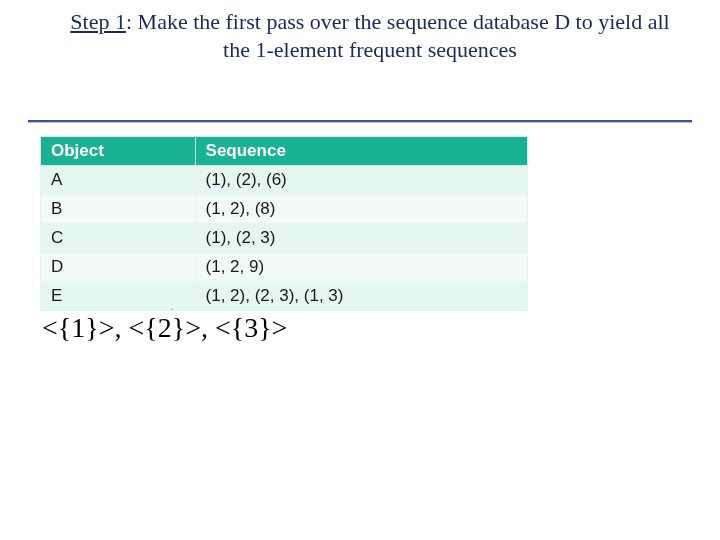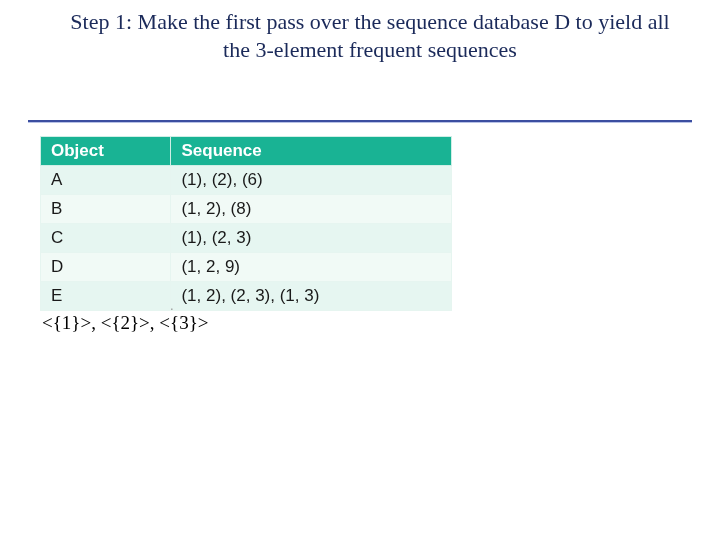--- a/index.html
+++ b/index.html
@@ -21,35 +21,36 @@
     position: absolute;
     top: 8px;
     left: 60px;
     right: 40px;
     text-align: center;
     font-size: 22px;
     line-height: 1.25;
     color: #1b2a5a;
   }
   .title .step {
+    text-decoration: underline;
   }
   .rule {
     position: absolute;
     top: 120px;
     left: 28px;
     right: 28px;
     height: 0;
     border-top: 2px solid #3b4ea0;
     border-bottom: 1px solid #b8c2e6;
   }
   .table {
     position: absolute;
     top: 136px;
     left: 40px;
-    width: 412px;
+    width: 488px;
     border-collapse: collapse;
     font-family: Arial, Helvetica, sans-serif;
     font-size: 17px;
   }
   .table th {
     background: #19b394;
     color: #fff;
     font-weight: 700;
     text-align: left;
     padding: 4px 10px;
@@ -59,41 +60,41 @@
     padding: 4px 10px;
     border: 1px solid #e6f5f0;
     color: #1a1a1a;
   }
   .table tr.odd td  { background: #e6f6f1; }
   .table tr.even td { background: #f1faf6; }
   .result {
     position: absolute;
     top: 312px;
     left: 42px;
-    font-size: 19px;
+    font-size: 28px;
     font-family: "Times New Roman", Times, serif;
     color: #000;
   }
   
   .artifact {
     position: absolute;
     top: 298px;
     left: 170px;
     font-size: 13px;
     color: #999;
     font-family: Arial, sans-serif;
   }
 </style>
 </head>
 <body>
 
 <div class="slide">
 
   <div class="title">
-    <span class="step">Step 1</span><span>: Make the first pass over the sequence database D to yield all the 3-element frequent sequences</span>
+    <span class="step">Step 1</span><span>: Make the first pass over the sequence database D to yield all the 1-element frequent sequences</span>
   </div>
 
   <div class="rule"></div>
 
   <table class="table">
     <thead>
       <tr>
         <th>Object</th>
         <th>Sequence</th>
       </tr>

